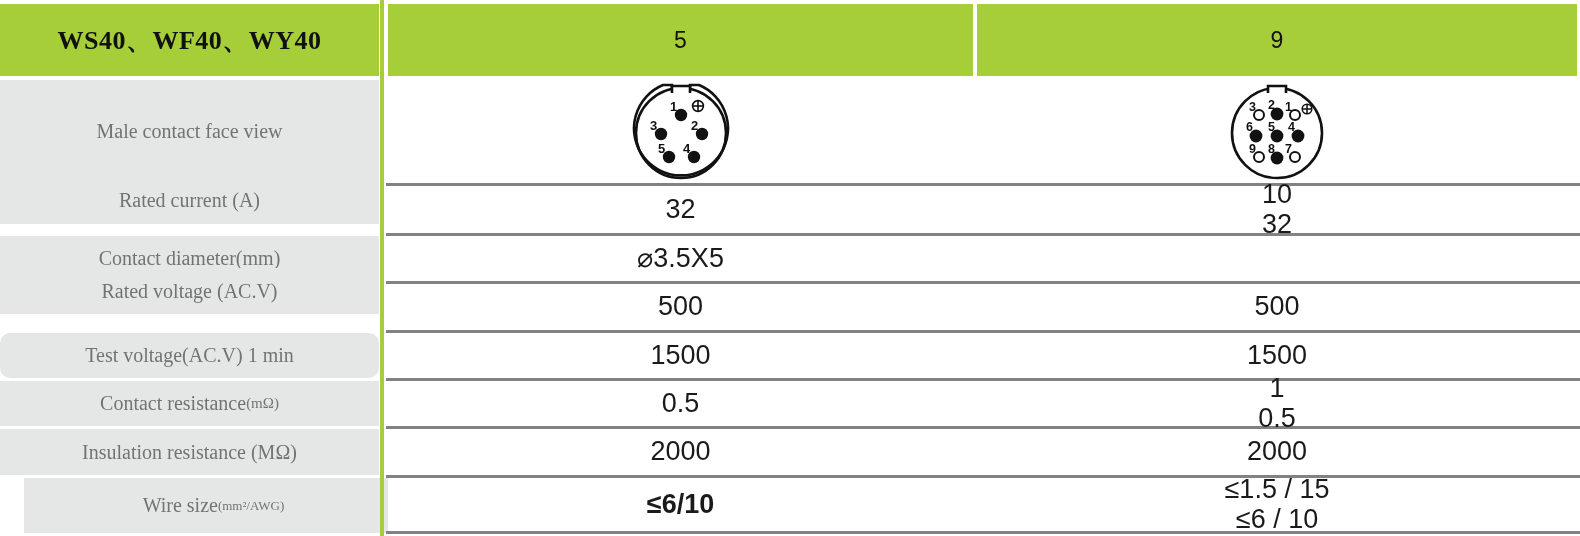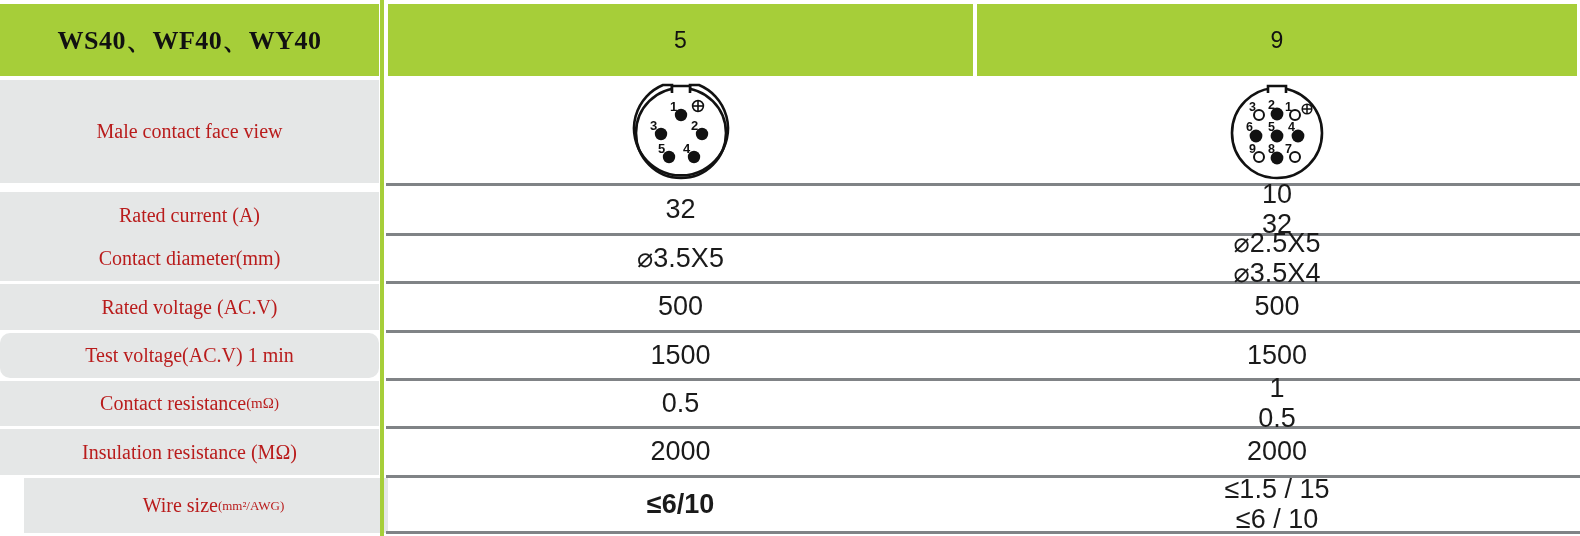--- a/index.html
+++ b/index.html
@@ -23,21 +23,21 @@
     display:flex; align-items:center; justify-content:center;
     font-family:"Liberation Serif", serif;
     font-weight:bold; font-size:26px; color:#111; letter-spacing:.5px;
   }
   .label-cell {
     position:absolute; left:0; width:379px;
     background:#E5E7E7;
     display:flex; align-items:center; justify-content:center;
     text-align:center;
     font-family:"Liberation Serif", serif;
-    font-size:20px; color:#b91c1c;
+    font-size:20px; color:#737373;
   }
   .label-cell .unit { font-size:15px; }
   .label-cell .unit-sm { font-size:13px; }
 
   
   .vsep { position:absolute; left:380px; top:0px; width:4px; height:536px; background:#A6CE39; }
 
   
   .data-head {
     position:absolute; top:4px; height:72px;
@@ -66,25 +66,25 @@
 <body>
 
 <div class="sheet">
   <div class="table">
 
     <div class="label-col">
       <div class="label-head">WS40、WF40、WY40</div>
 
       <div class="label-cell" style="top:80px;height:103px;">Male  contact  face  view</div>
 
-      <div class="label-cell" style="top:192px;height:47px;">Rated current (A)</div>
+      <div class="label-cell" style="top:177px;height:47px;">Rated current (A)</div>
 
       <div class="label-cell" style="top:236px;height:45px;">Contact diameter(mm)</div>
 
-      <div class="label-cell" style="top:284px;height:46px;">Rated voltage (AC.V)</div>
+      <div class="label-cell" style="top:268px;height:46px;">Rated voltage (AC.V)</div>
 
       <div class="label-cell" style="top:333px;height:45px;border-radius:10px;">Test voltage(AC.V) 1 min</div>
 
       <div class="label-cell" style="top:381px;height:45px;">
         <span>Contact resistance</span>
           <span class="unit">(mΩ)</span>
       </div>
 
       <div class="label-cell" style="top:429px;height:46px;">Insulation  resistance (MΩ)</div>
 
@@ -206,24 +206,20 @@
 
     <div class="data-cell" style="left:388px;top:478px;width:585px;height:53px;font-weight:bold;">
       <span class="ln">≤6/10</span>
     </div>
 
     <div class="data-cell" style="left:977px;top:186px;width:600px;height:47px;">
       <span class="ln">10</span>
       <span class="ln">32</span>
     </div>
 
-    <div class="data-cell" style="left:977px;top:236px;width:600px;height:45px;">
-      <span class="ln">⌀2.5X5</span>
-      <span class="ln">⌀3.5X4</span>
-    </div>
 
     <div class="data-cell" style="left:977px;top:284px;width:600px;height:46px;">
       <span class="ln">500</span>
     </div>
 
     <div class="data-cell" style="left:977px;top:333px;width:600px;height:45px;">
       <span class="ln">1500</span>
     </div>
 
     <div class="data-cell" style="left:977px;top:381px;width:600px;height:45px;">

